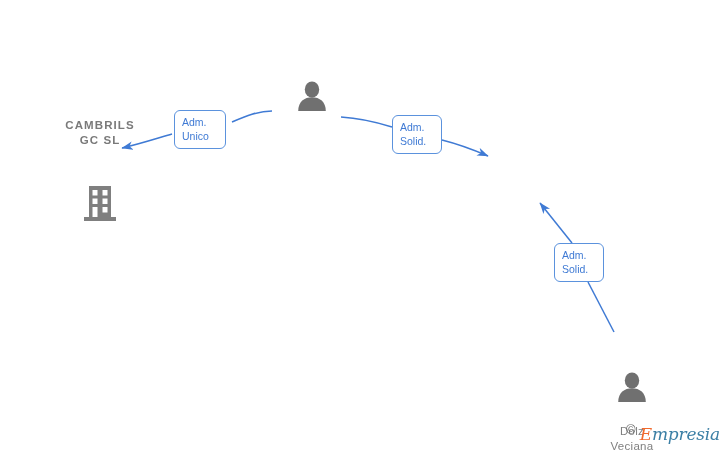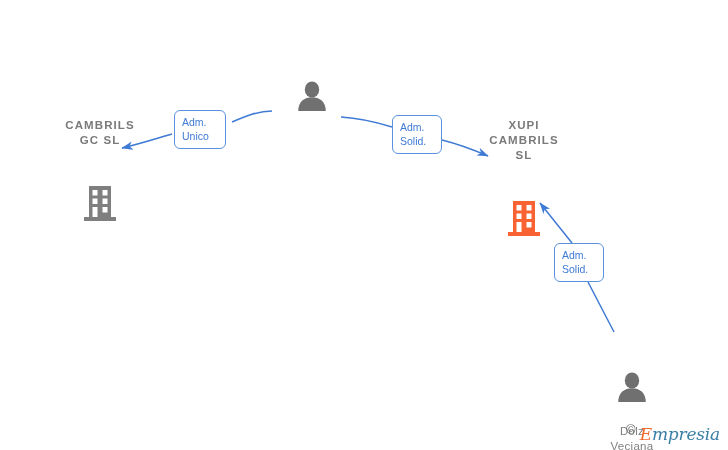--- a/index.html
+++ b/index.html
@@ -134,37 +134,20 @@
 
   <div class="node person" style="left:252px; top:45px; width:120px;">
     <span class="icon-wrap">
       <svg width="34" height="30" viewBox="0 0 34 30" xmlns="http://www.w3.org/2000/svg">
         <ellipse cx="17" cy="8.5" rx="7.2" ry="8" fill="#707070"></ellipse>
         <path d="M3.2,30 C3.2,20.6 9.4,16.2 17,16.2 C24.6,16.2 30.8,20.6 30.8,30 Z" fill="#707070"></path>
       </svg>
     </span>
   </div>
 
-  <div class="node company" style="left:464px; top:100px; width:120px;">
-    <div class="node-label">XUPI
-CAMBRILS
-SL</div>
-    <span class="icon-wrap">
-      <svg width="34" height="38" viewBox="0 0 34 38" xmlns="http://www.w3.org/2000/svg">
-        <rect x="6" y="2" width="22" height="31" fill="#f96232"></rect>
-        <rect x="1" y="33" width="32" height="4" fill="#f96232"></rect>
-        <rect x="9.5" y="6" width="5" height="5.5" fill="#ffffff"></rect>
-        <rect x="19.5" y="6" width="5" height="5.5" fill="#ffffff"></rect>
-        <rect x="9.5" y="14.5" width="5" height="5.5" fill="#ffffff"></rect>
-        <rect x="19.5" y="14.5" width="5" height="5.5" fill="#ffffff"></rect>
-        <rect x="9.5" y="23" width="5" height="10" fill="#ffffff"></rect>
-        <rect x="19.5" y="23" width="5" height="5.5" fill="#ffffff"></rect>
-      </svg>
-    </span>
-  </div>
 
   <div class="node person" style="left:572px; top:336px; width:120px;">
     <span class="icon-wrap">
       <svg width="34" height="30" viewBox="0 0 34 30" xmlns="http://www.w3.org/2000/svg">
         <ellipse cx="17" cy="8.5" rx="7.2" ry="8" fill="#707070"></ellipse>
         <path d="M3.2,30 C3.2,20.6 9.4,16.2 17,16.2 C24.6,16.2 30.8,20.6 30.8,30 Z" fill="#707070"></path>
       </svg>
     </span>
     <div class="node-label">Dolz
 Veciana

